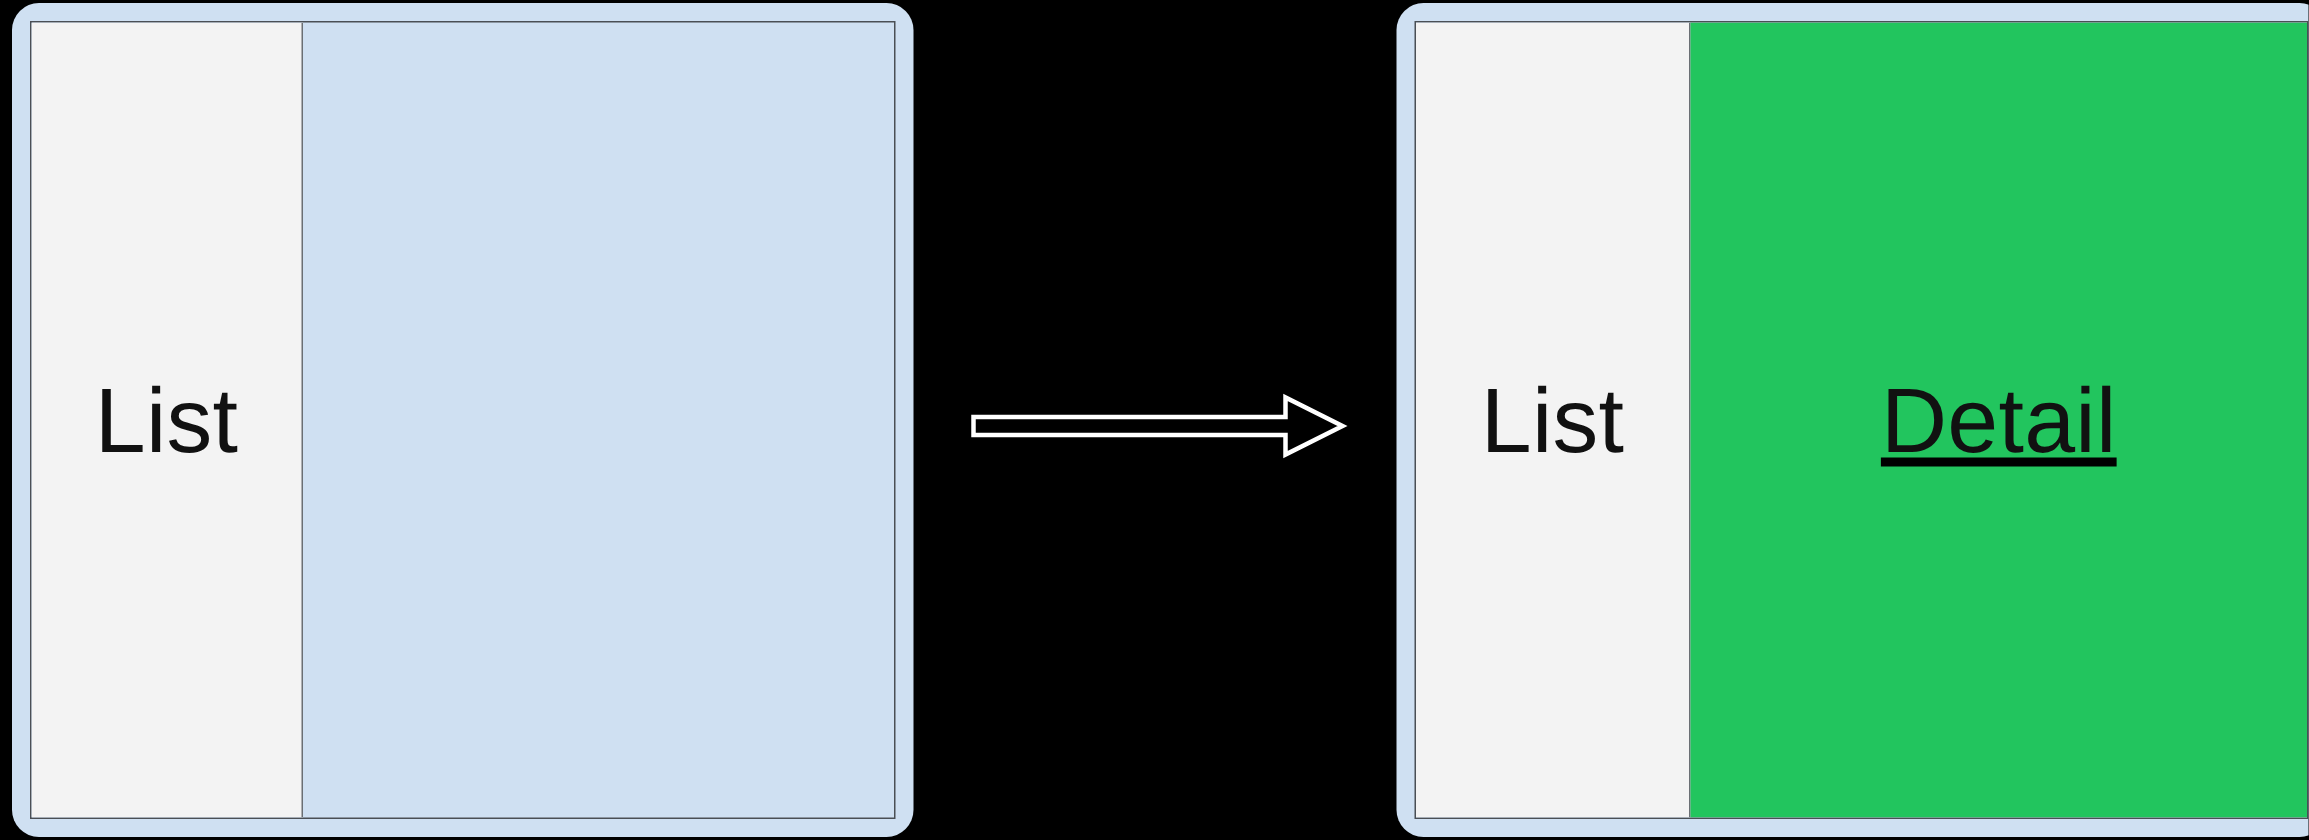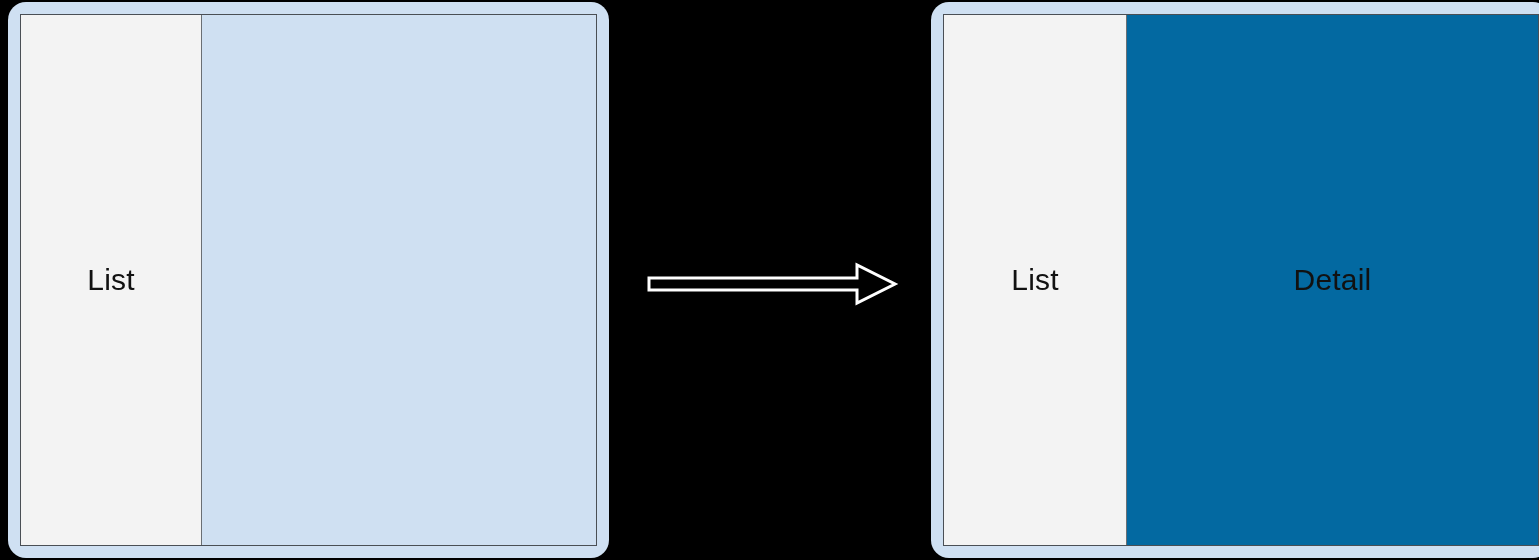--- a/index.html
+++ b/index.html
@@ -38,21 +38,21 @@
     overflow: hidden;
   }
   .pane {
     box-sizing: border-box;
     display: flex;
     align-items: center;
     justify-content: center;
     height: 100%;
   }
   .pane-label {
-    font-size: 30px;
+    font-size: 61px;
     line-height: 1;
     color: #111111;
     letter-spacing: 0.2px;
     white-space: nowrap;
     font-weight: 400;
   }
   .pane-list {
     background: #f3f3f3;
     border-right: 1.5px solid #6a6f74;
   }
@@ -71,21 +71,21 @@
   #card-before .pane-detail { background: #999999; }
 
   
   #card-after {
     left: 931px;
     top: 2px;
     width: 620px;   
     height: 556px;
   }
   #card-after .pane-list { width: 183px; }
-  #card-after .pane-detail { background: #0369a1; }
+  #card-after .pane-detail { background: #22c55e; text-decoration: underline; }
 
   
   #transition-arrow {
     position: absolute;
     left: 645px;
     top: 255px;
     width: 256px;
     height: 58px;
   }
 </style>

